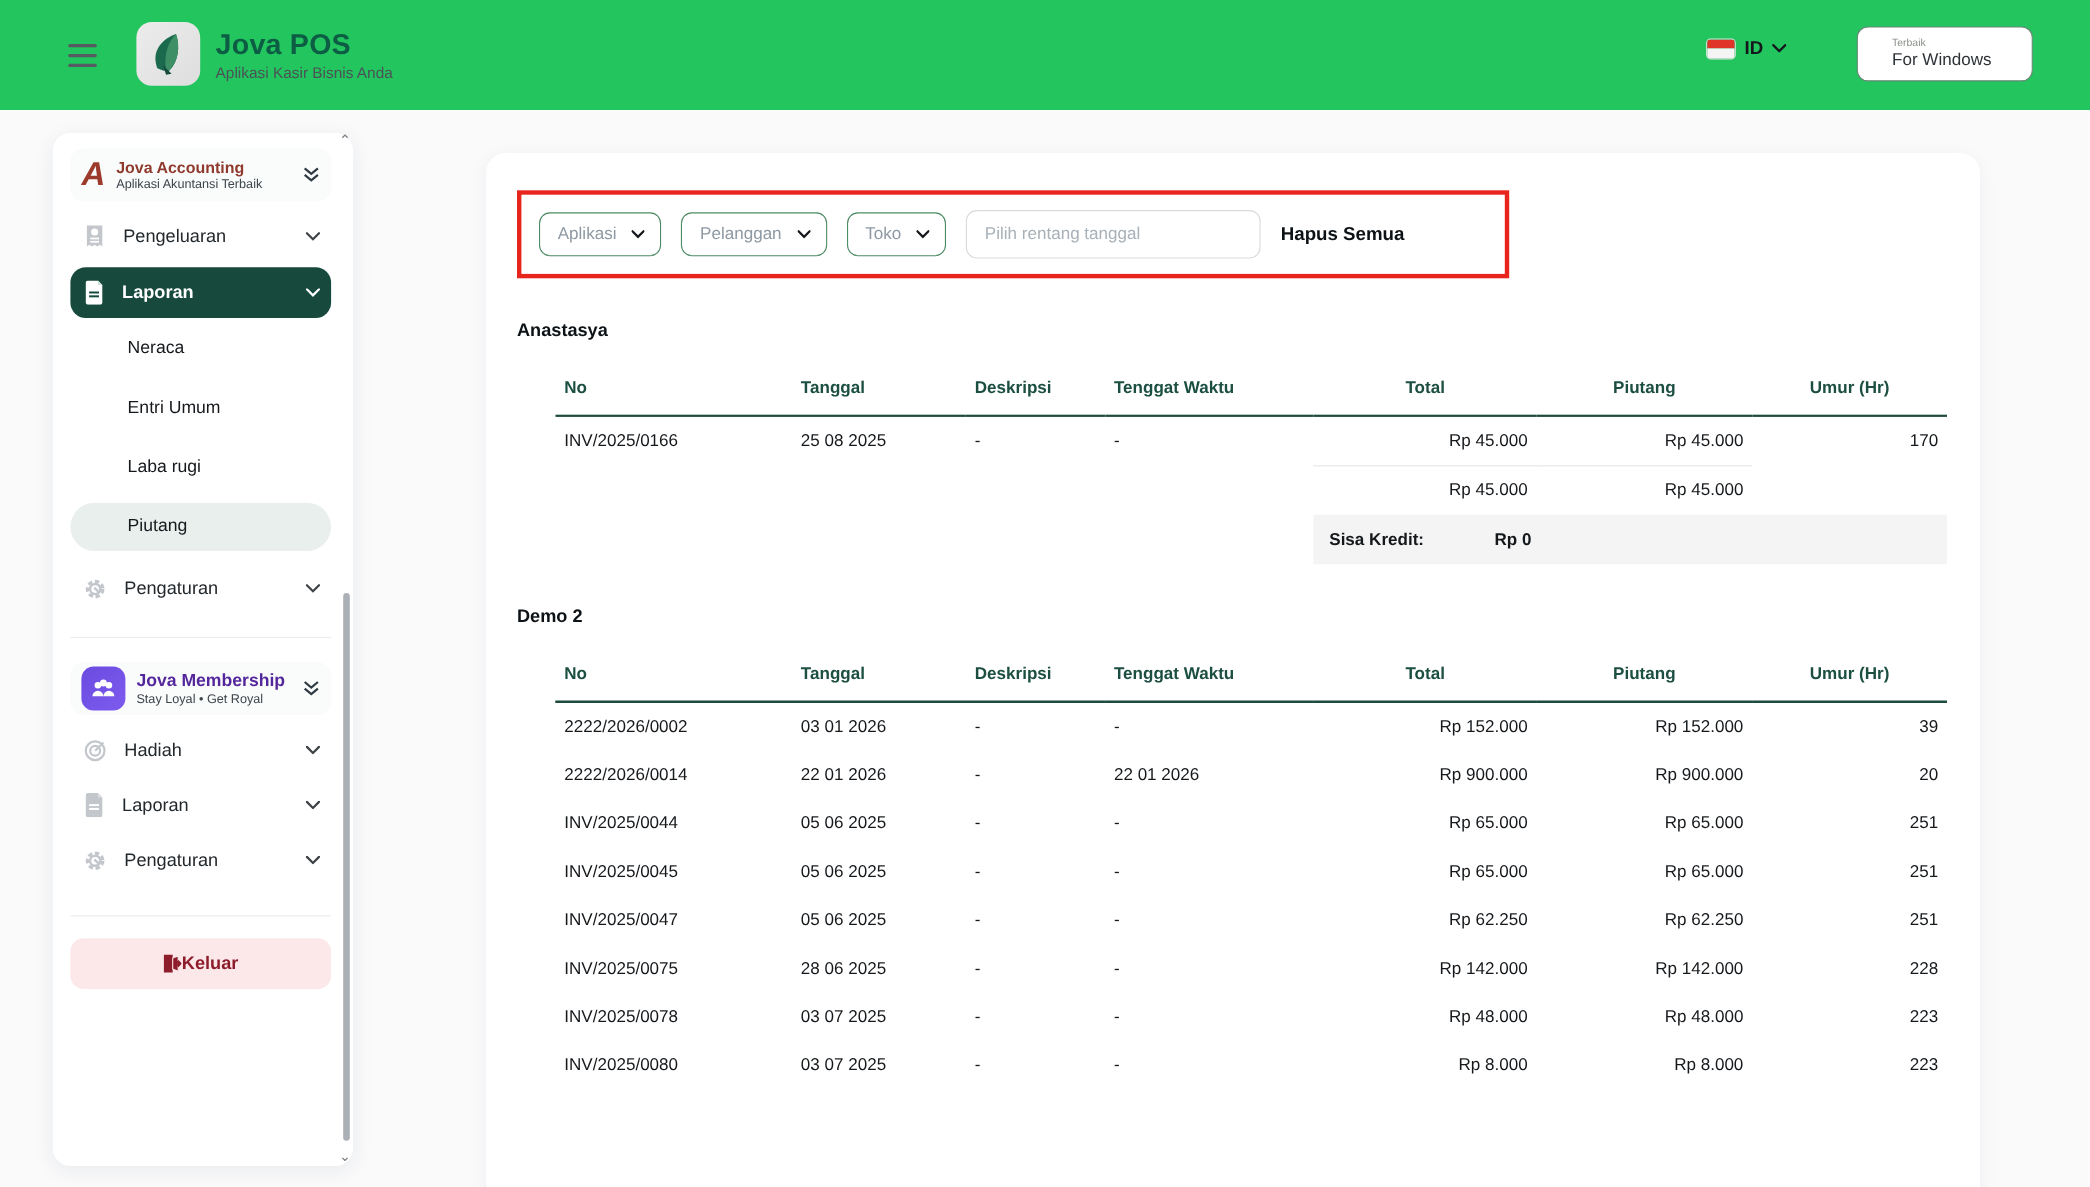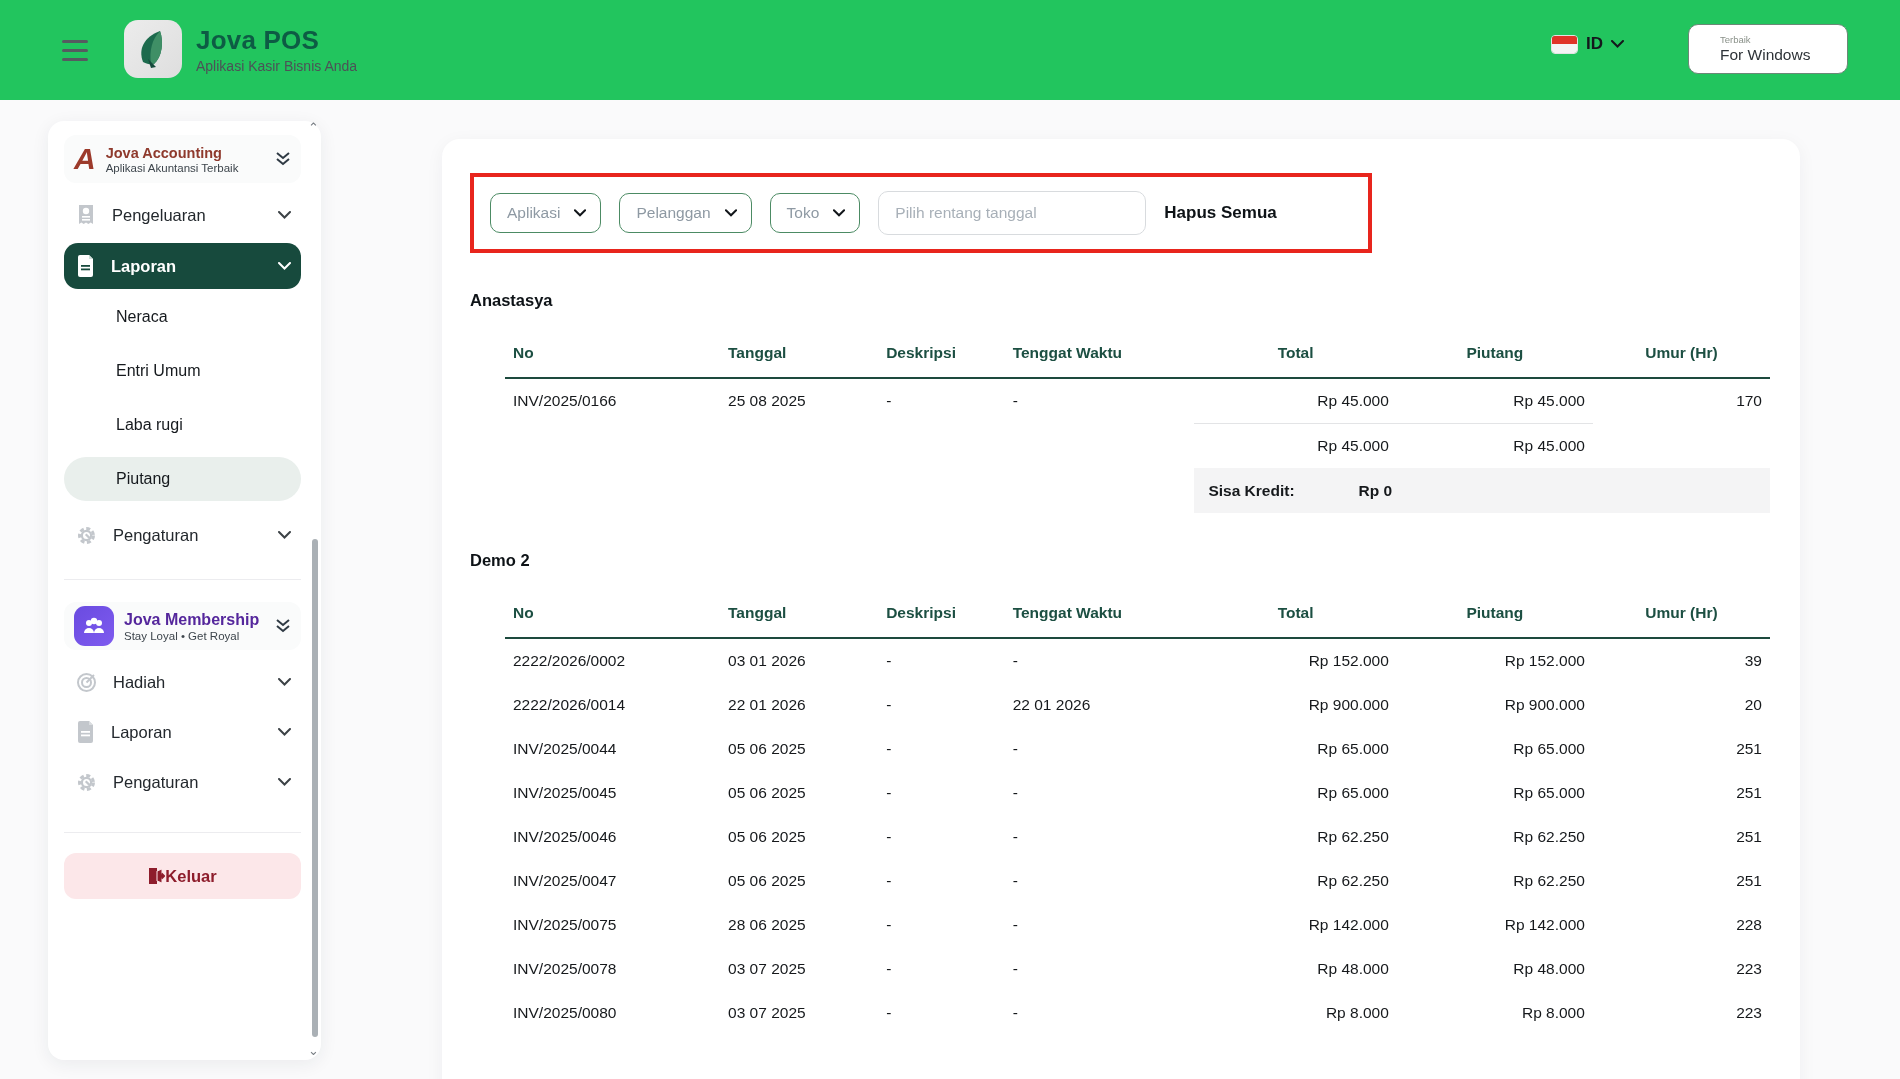--- a/index.html
+++ b/index.html
@@ -409,29 +409,20 @@
               <tr>
                 <td>INV/2025/0045</td>
                 <td>05 06 2025</td>
                 <td>-</td>
                 <td>-</td>
                 <td class="num">Rp 65.000</td>
                 <td class="num">Rp 65.000</td>
                 <td class="num">251</td>
               </tr>
               <tr>
-                <td>INV/2025/0046</td>
-                <td>05 06 2025</td>
-                <td>-</td>
-                <td>-</td>
-                <td class="num">Rp 62.250</td>
-                <td class="num">Rp 62.250</td>
-                <td class="num">251</td>
-              </tr>
-              <tr>
                 <td>INV/2025/0047</td>
                 <td>05 06 2025</td>
                 <td>-</td>
                 <td>-</td>
                 <td class="num">Rp 62.250</td>
                 <td class="num">Rp 62.250</td>
                 <td class="num">251</td>
               </tr>
               <tr>
                 <td>INV/2025/0075</td>

